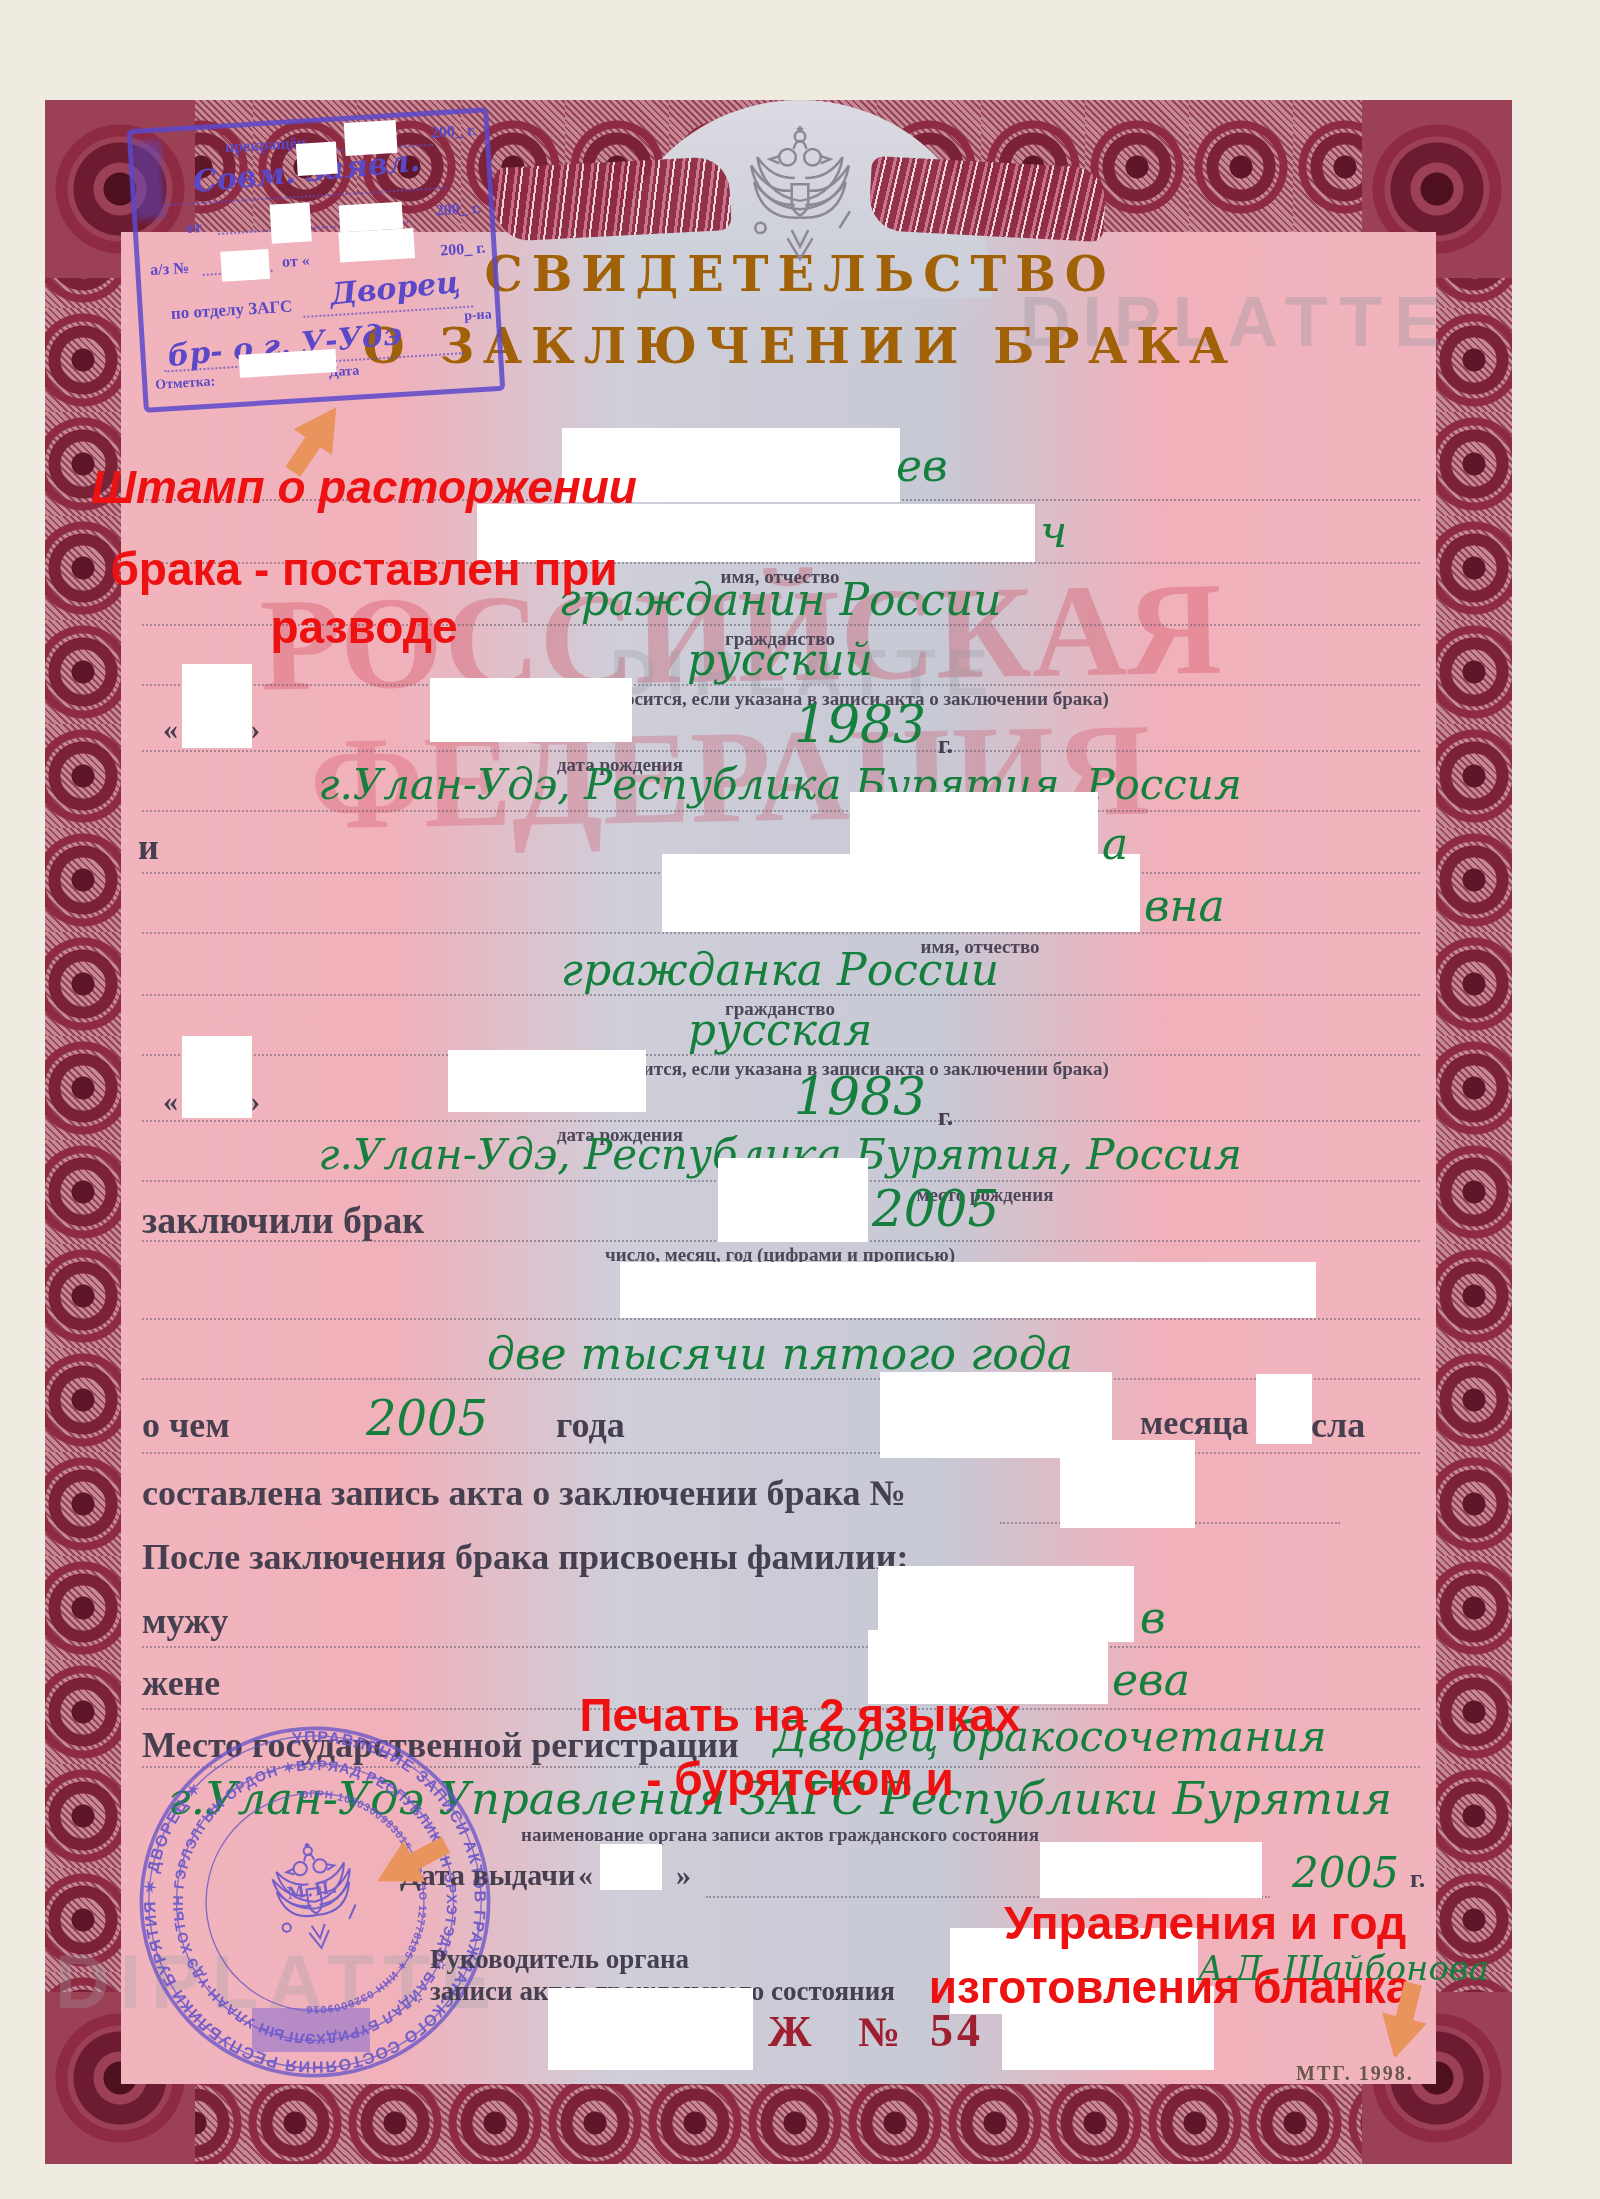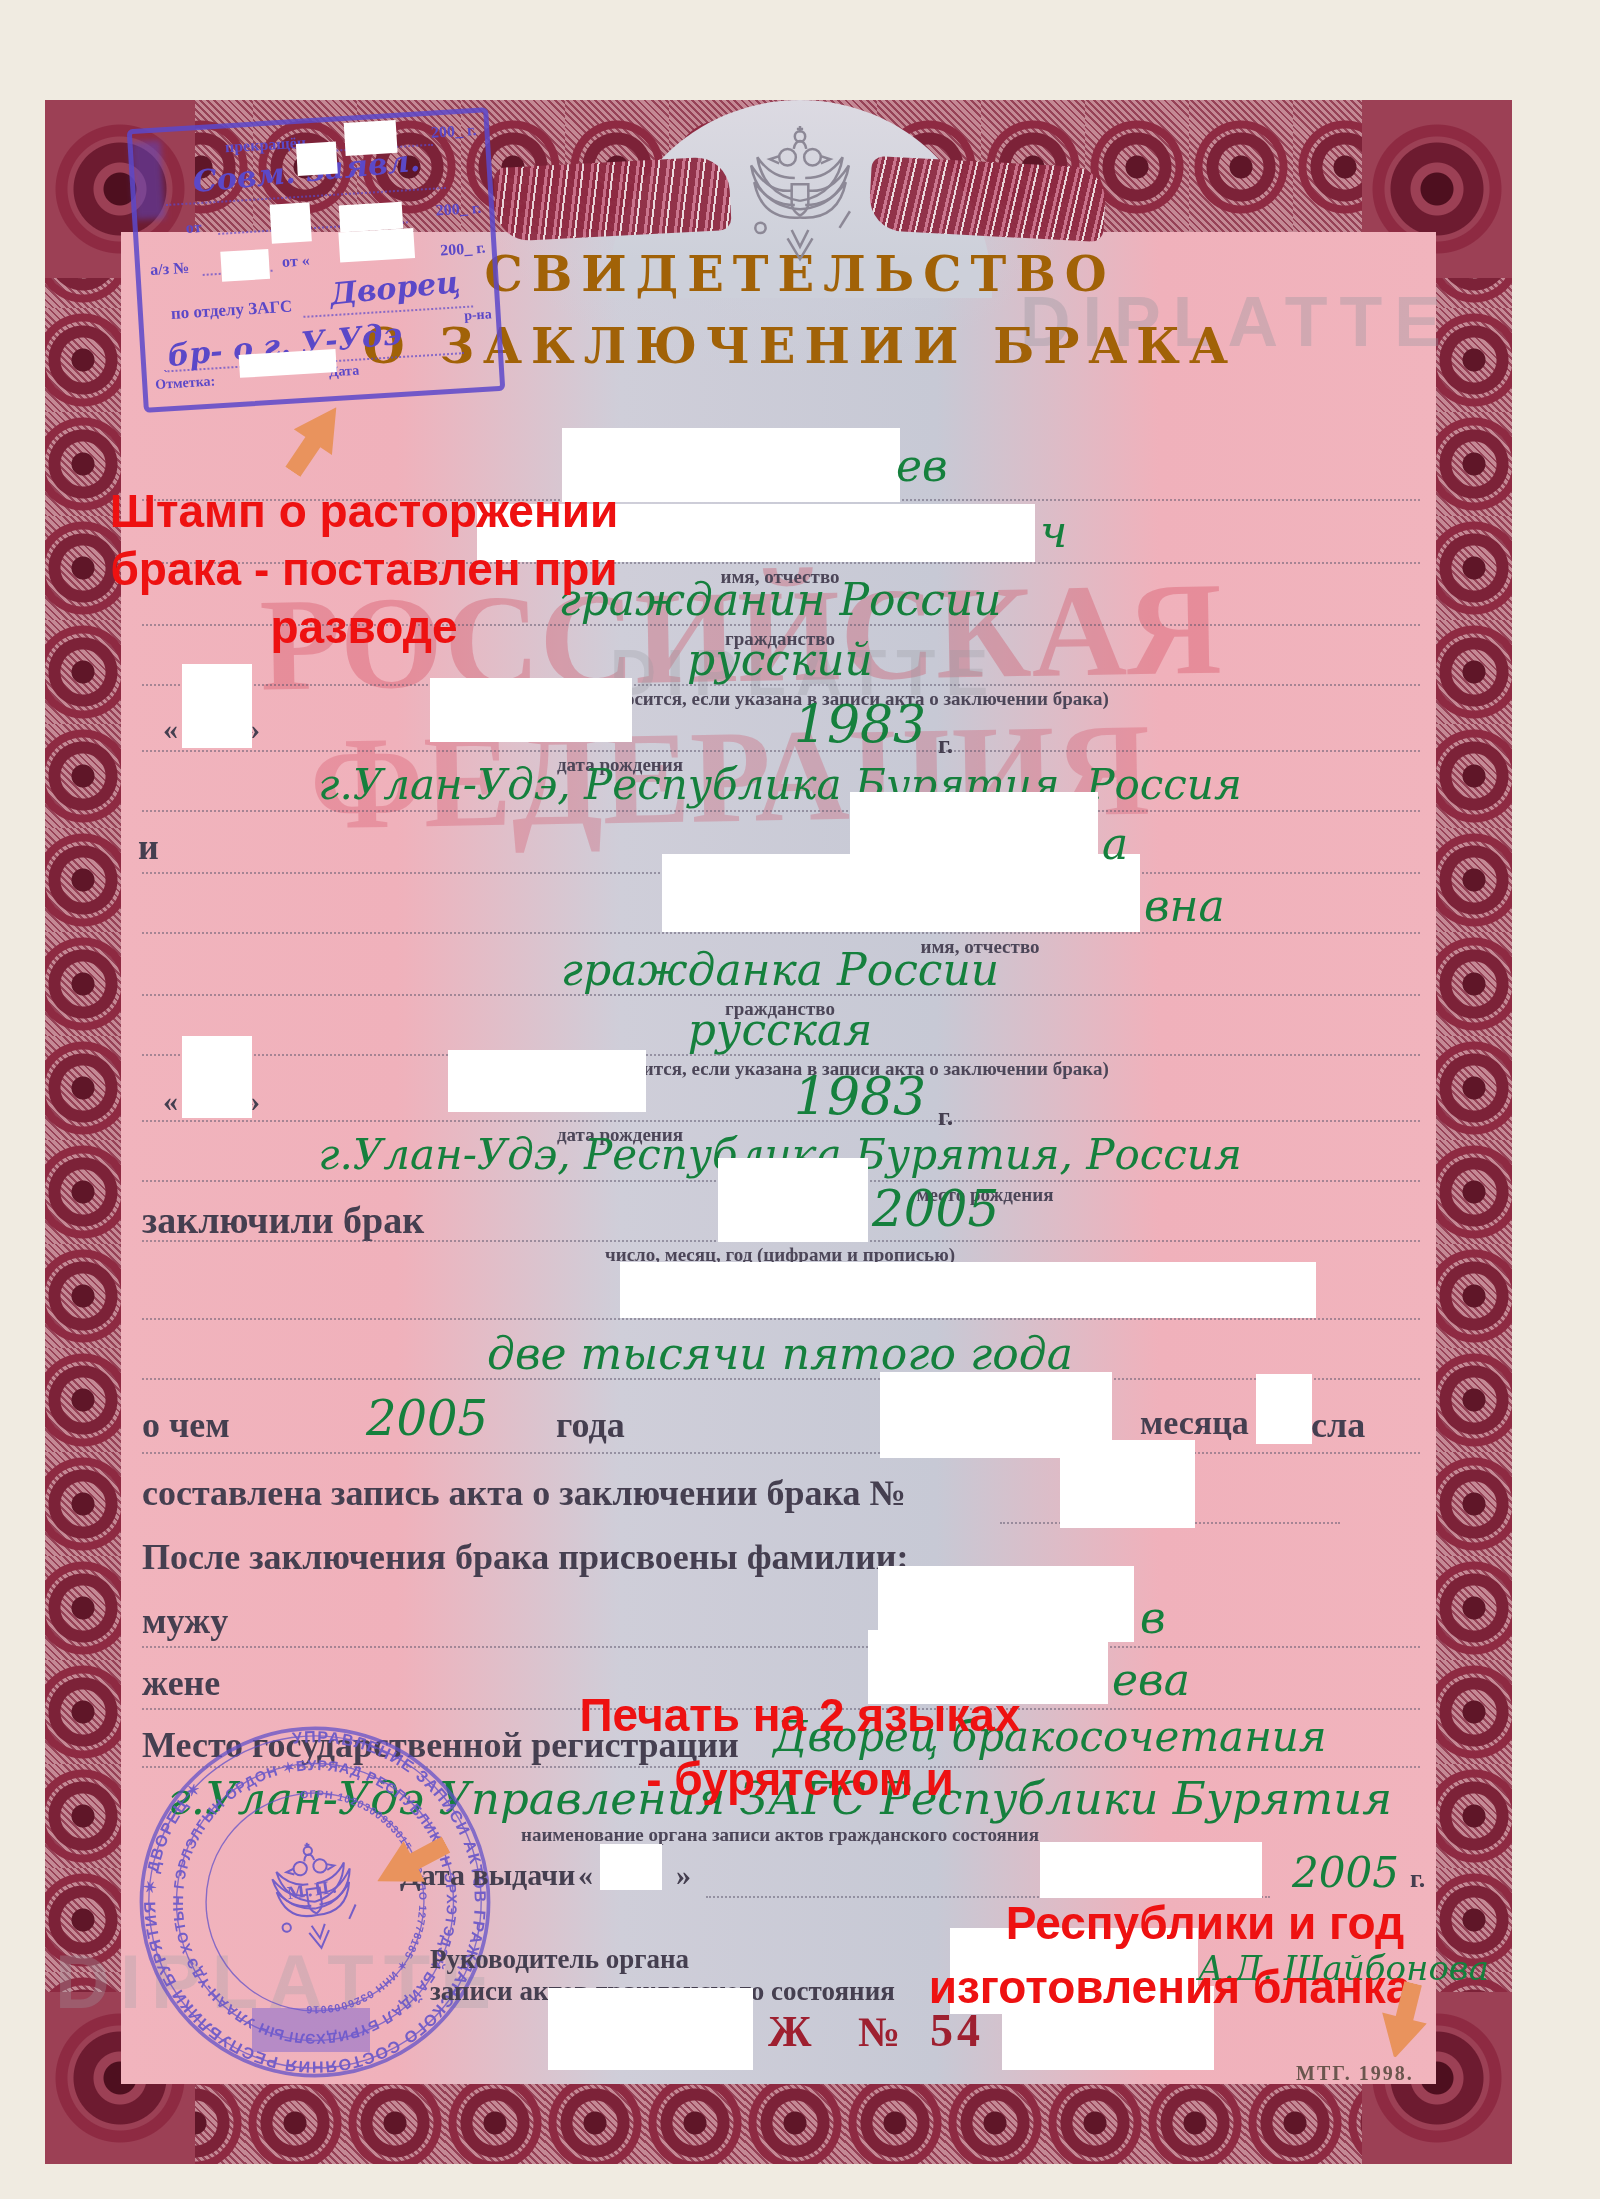--- a/index.html
+++ b/index.html
@@ -145,21 +145,21 @@
 
     <div class="redact" style="left:212px;top:2px;width:52px;height:33px;"></div>
     <div class="redact" style="left:163px;top:20px;width:40px;height:32px;"></div>
     <div class="redact" style="left:133px;top:79px;width:40px;height:39px;"></div>
     <div class="redact" style="left:202px;top:84px;width:63px;height:27px;"></div>
     <div class="redact" style="left:81px;top:123px;width:48px;height:30px;"></div>
     <div class="redact" style="left:200px;top:111px;width:75px;height:30px;"></div>
     <div class="redact" style="left:93px;top:227px;width:97px;height:23px;"></div>
   </div>
 
-  <div class="ann" style="left:64px;top:484px;width:600px;">Штамп о расторжении</div>
+  <div class="ann" style="left:64px;top:460px;width:600px;font-style:italic;">Штамп о расторжении</div>
   <div class="ann" style="left:64px;top:542px;width:600px;">брака - поставлен при</div>
   <div class="ann" style="left:64px;top:600px;width:600px;">разводе</div>
   <svg class="arrow" style="left:272px;top:386px;width:94px;height:94px;transform:rotate(-56deg);">
       <use href="#arrowshape" width="78" height="46" y="24"></use>
     </svg>
 
   <div class="title" style="top:246px;">СВИДЕТЕЛЬСТВО</div>
   <div class="title" style="top:318px;">О ЗАКЛЮЧЕНИИ БРАКА</div>
 
   <div class="redact" style="left:562px;top:428px;width:338px;height:74px;"></div>
@@ -282,21 +282,21 @@
   <div class="line" style="left:706px;width:564px;top:1896px;"></div>
   <div class="redact" style="left:1040px;top:1842px;width:222px;height:56px;"></div>
   <div class="val" style="left:1292px;top:1848px;font-size:42px;">2005</div>
   <div class="phrase" style="left:1410px;top:1864px;font-size:26px;">г.</div>
 
   <div class="phrase" style="left:430px;top:1944px;font-size:27px;z-index:5;">Руководитель органа</div>
   <div class="phrase" style="left:430px;top:1976px;font-size:27px;z-index:5;">записи актов гражданского состояния</div>
   <div class="redact" style="left:950px;top:1928px;width:248px;height:86px;"></div>
   <div class="val" style="left:1198px;top:1948px;font-size:34px;z-index:7;">А.Д. Шайбонова</div>
 
-  <div class="ann" style="left:930px;top:1896px;width:550px;z-index:9;">Республики и год</div>
+  <div class="ann" style="left:930px;top:1896px;width:550px;z-index:9;">Управления и год</div>
   <div class="ann" style="left:870px;top:1960px;width:600px;z-index:9;">изготовления бланка</div>
   <svg class="arrow" style="left:1366px;top:1982px;width:76px;height:76px;transform:rotate(104deg);">
       <use href="#arrowshape" width="78" height="46" y="15"></use>
     </svg>
 
   <div class="redact" style="left:548px;top:1988px;width:205px;height:82px;"></div>
   <div class="series-txt" style="left:768px;top:2006px;font-size:44px;">Ж</div>
   <div class="series-txt" style="left:858px;top:2008px;font-size:42px;">№</div>
   <div class="series-txt" style="left:930px;top:2004px;font-size:46px;">54</div>
   <div class="redact" style="left:1002px;top:1986px;width:212px;height:84px;"></div>

